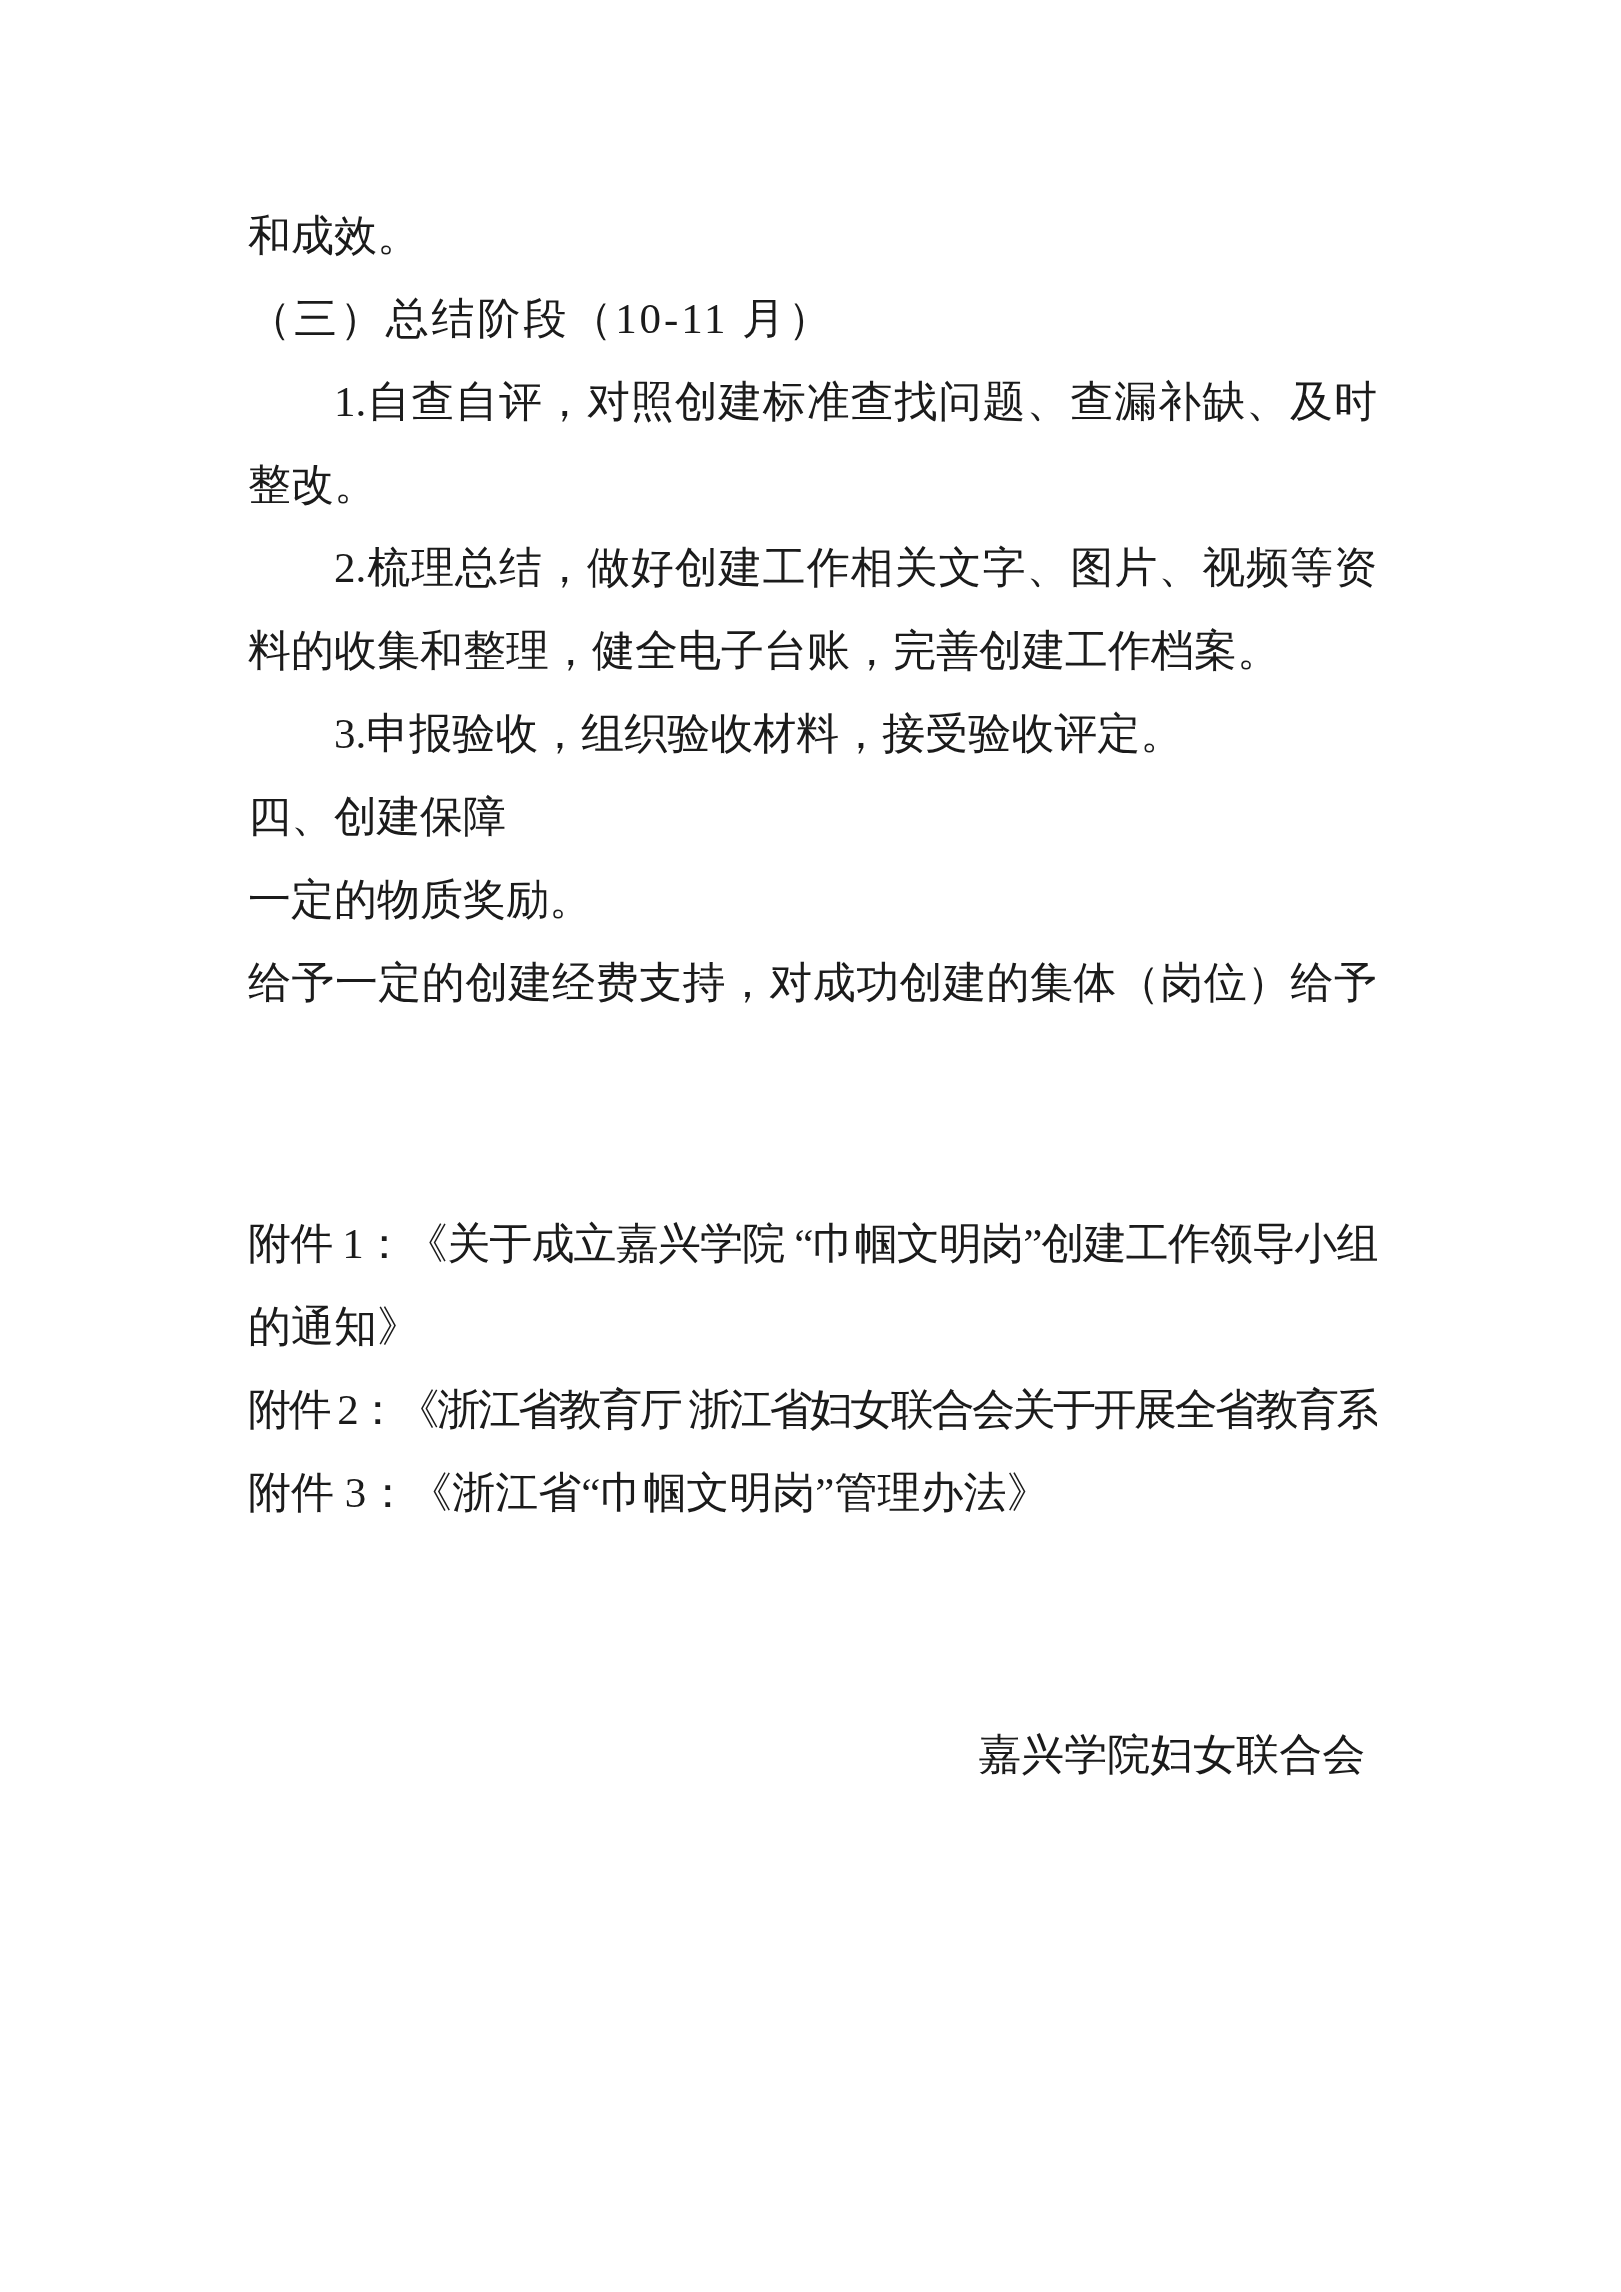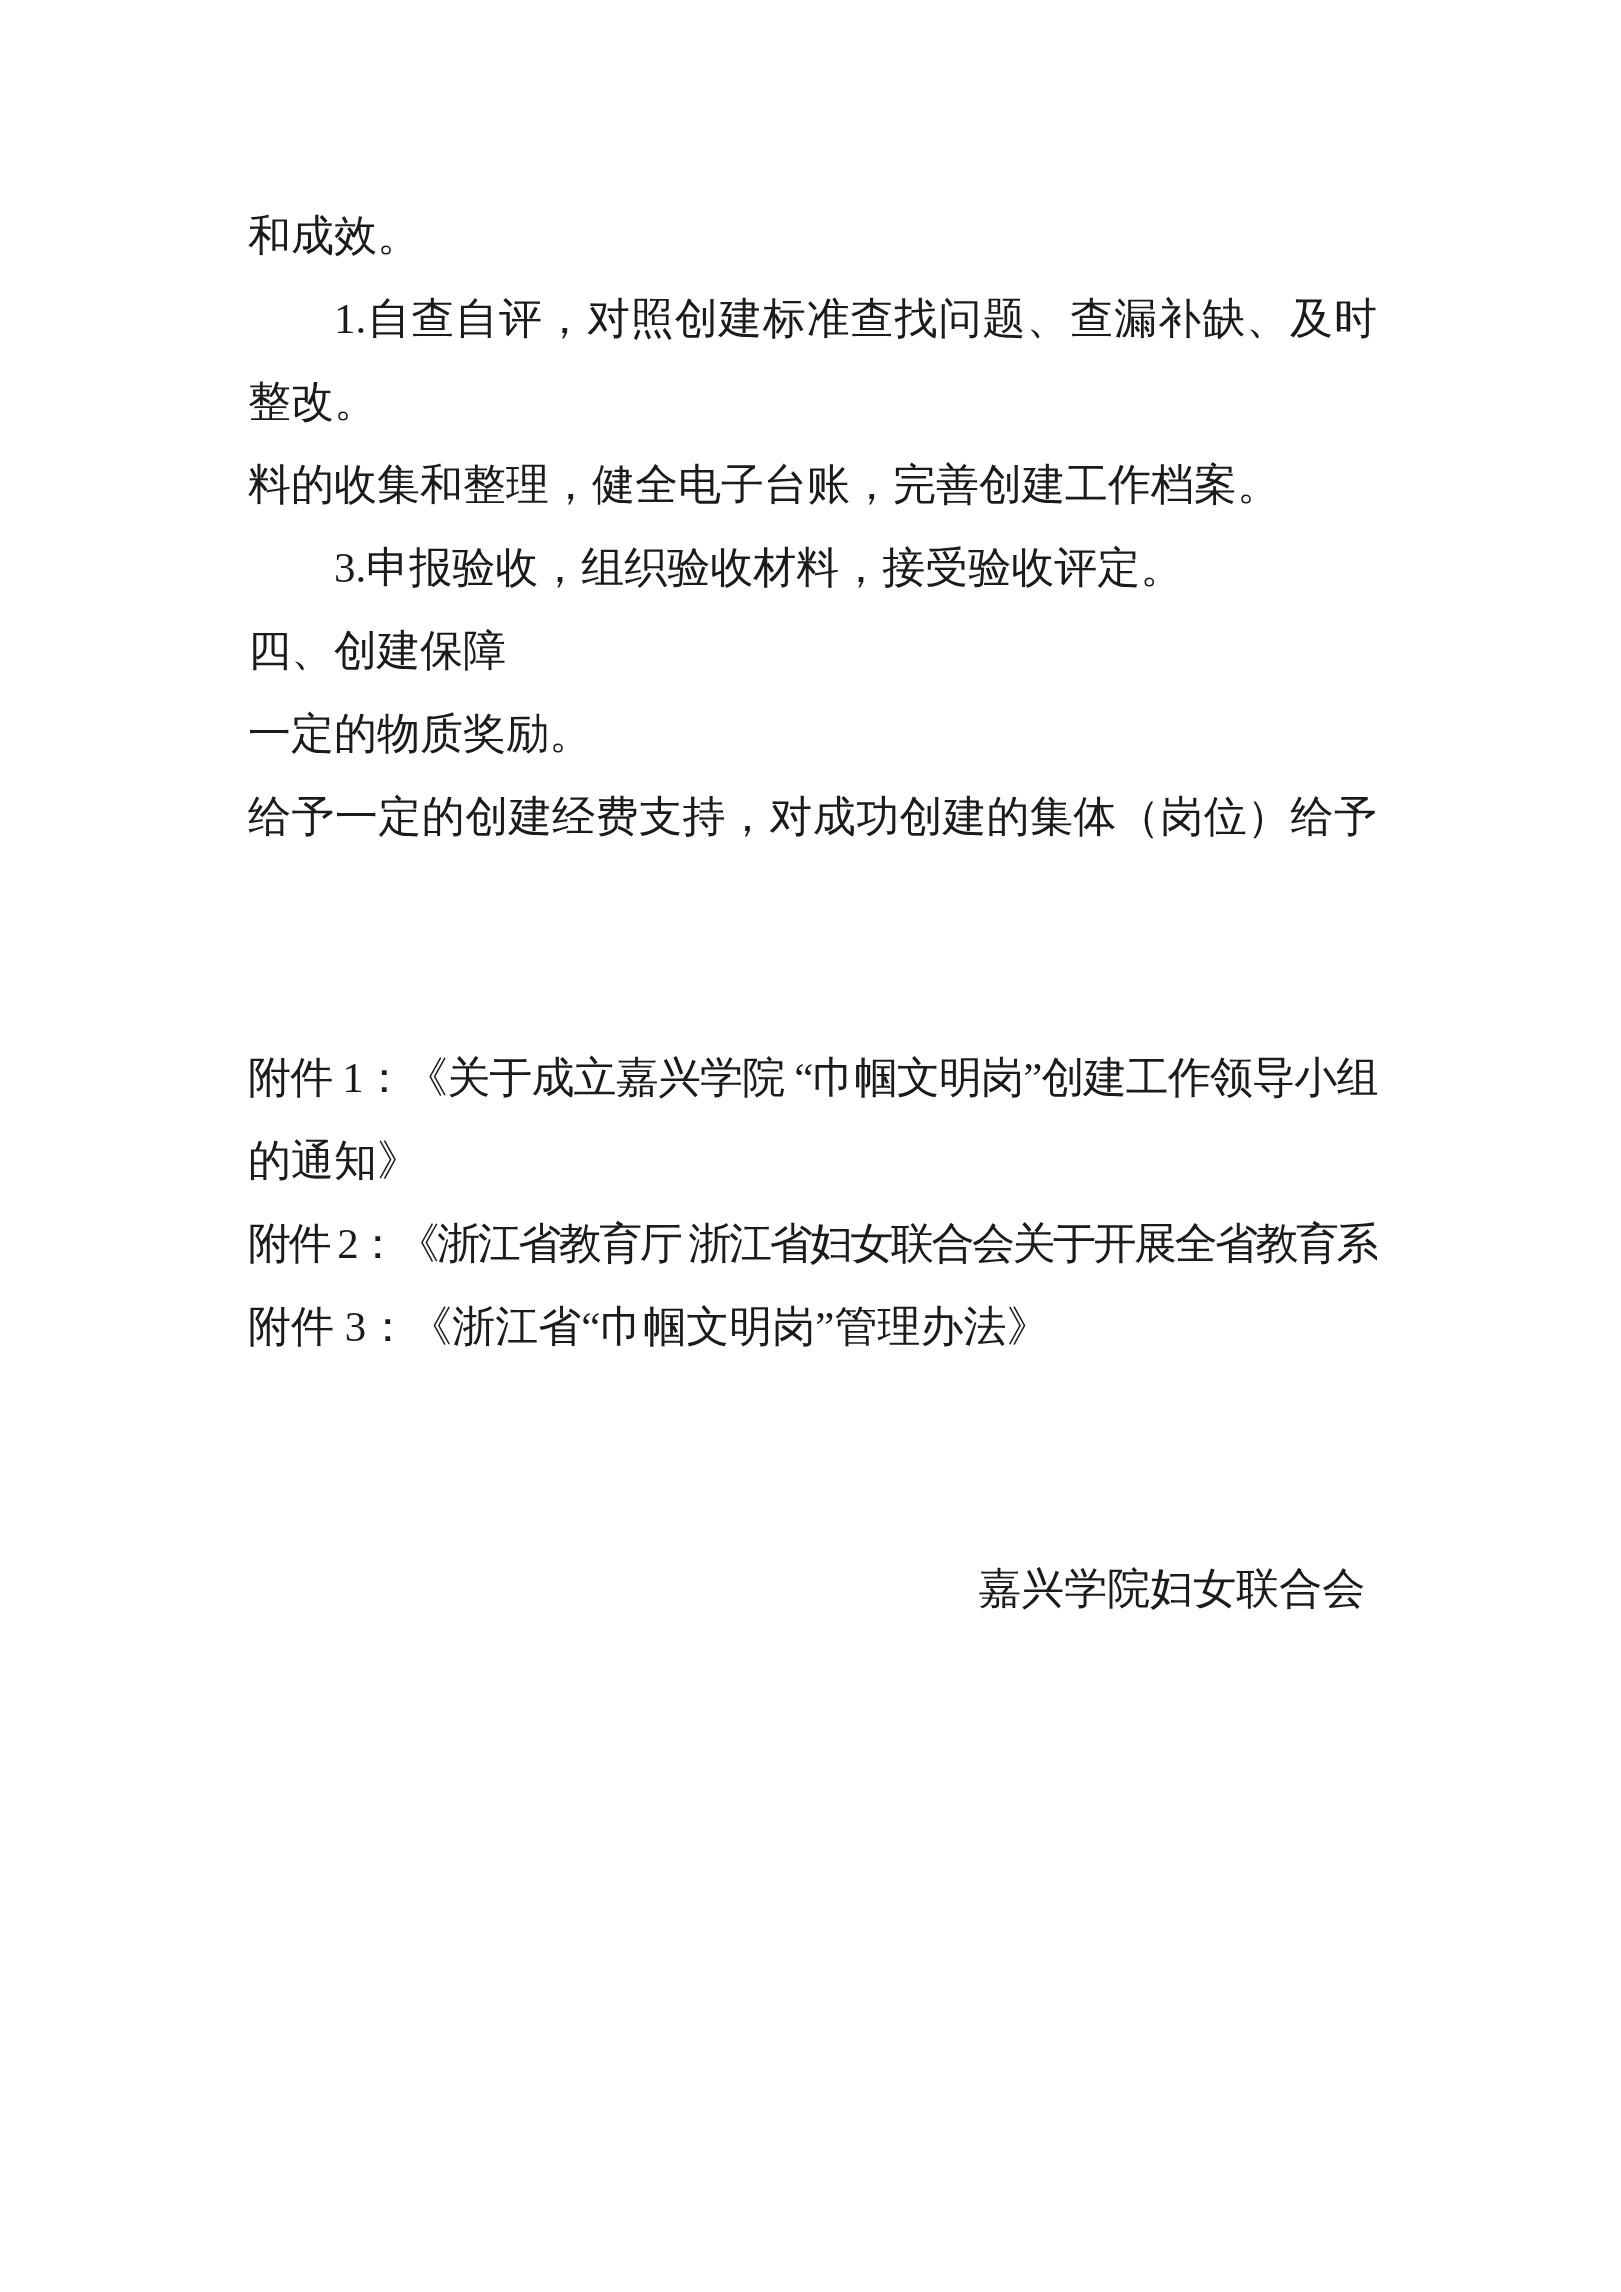--- a/index.html
+++ b/index.html
@@ -55,22 +55,24 @@
     white-space: nowrap;
   }
 </style>
 </head>
 <body>
 
 <div class="page">
   <div class="textblock">
 
     <div class="line">和成效。</div>
+    <div class="line spread">（三）总结阶段（10-11 月）</div>
     <div class="line indent fill">1.自查自评，对照创建标准查找问题、查漏补缺、及时</div>
     <div class="line">整改。</div>
+    <div class="line indent fill">2.梳理总结，做好创建工作相关文字、图片、视频等资</div>
     <div class="line">料的收集和整理，健全电子台账，完善创建工作档案。</div>
     <div class="line indent">3.申报验收，组织验收材料，接受验收评定。</div>
     <div class="line bold">四、创建保障</div>
     <div class="line">一定的物质奖励。</div>
     <div class="line fill">给予一定的创建经费支持，对成功创建的集体（岗位）给予</div>
 
     <div class="line fill tight gap">附件 1：《关于成立嘉兴学院 “巾帼文明岗”创建工作领导小组</div>
     <div class="line">的通知》</div>
     <div class="line fill tight">附件 2：《浙江省教育厅 浙江省妇女联合会关于开展全省教育系</div>
     <div class="line">附件 3：《浙江省“巾帼文明岗”管理办法》</div>

